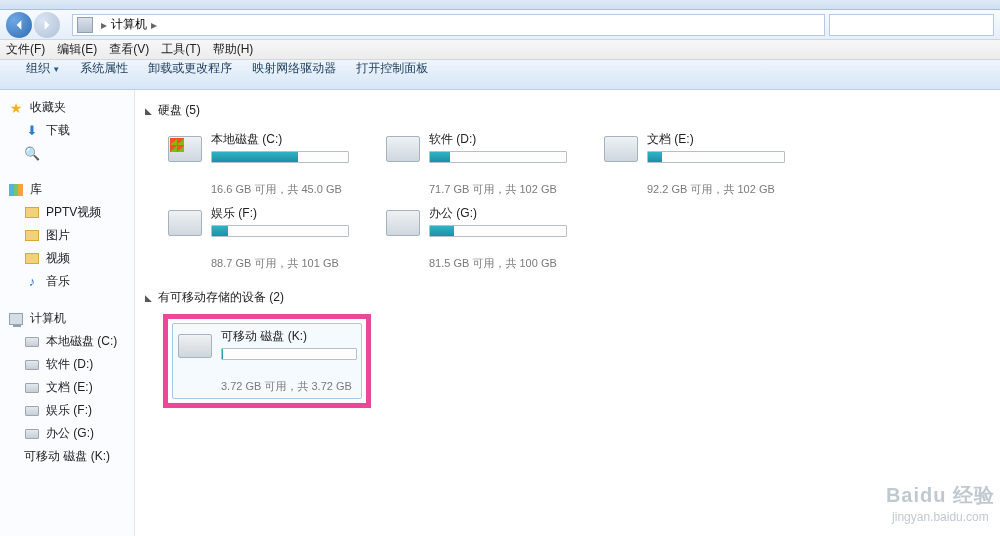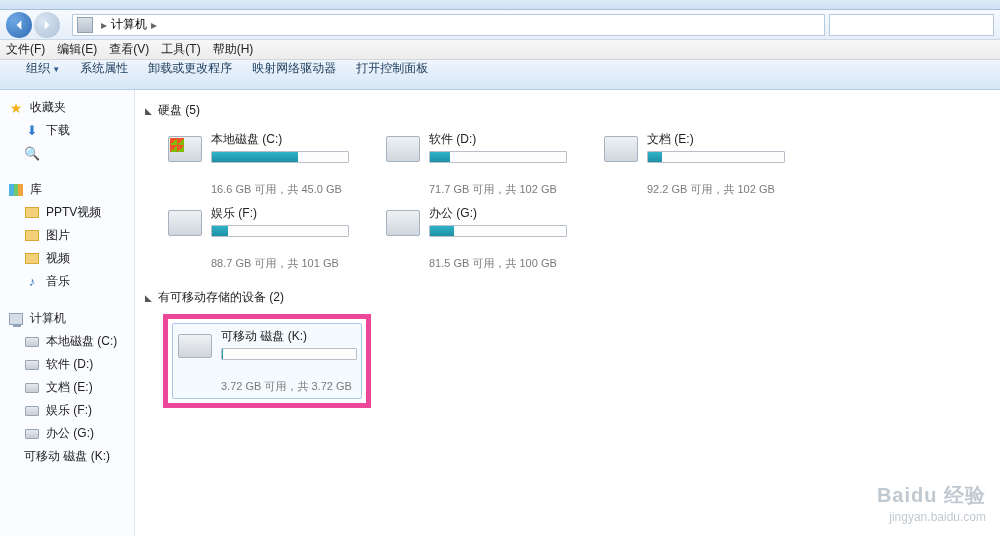--- a/index.html
+++ b/index.html
@@ -61,21 +61,21 @@
   .drive-ico .remimg{width:34px;height:24px;background:linear-gradient(#f0f2f4,#cfd5db);border:1px solid #a8b3bf;border-radius:2px;}
   .drive-body { flex:1; }
   .drive-name { color:#222; margin-bottom:3px; }
   .bar { height:12px; border:1px solid #b7c0c9; background:#fdfdfd; border-radius:1px; overflow:hidden; }
   .bar-fill { height:100%; background:linear-gradient(#2fb3c8,#1e8fa4); }
   .drive-stat { color:#7a7a7a; margin-top:19px; font-size:11px; }
 
   .highlight-box { border:5px solid #ec4899; padding:4px; display:inline-block; }
   .drive.boxed { border:1px solid #a8c7ea; background:#f5faff; border-radius:2px; }
 
-  .watermark { position:absolute; right:14px; bottom:10px; color:rgba(140,155,170,0.55); font-size:11px; text-align:right; line-height:1.4; }
+  .watermark { position:absolute; right:5px; bottom:10px; color:rgba(140,155,170,0.55); font-size:11px; text-align:center; line-height:1.4; }
   .watermark .big{font-size:20px;font-weight:bold;letter-spacing:1px;}
 </style>
 </head>
 <body>
 
 <div class="titlebar"></div>
 
 <div class="navbar">
   <div class="navbtn">
       <svg viewBox="0 0 10 10">

